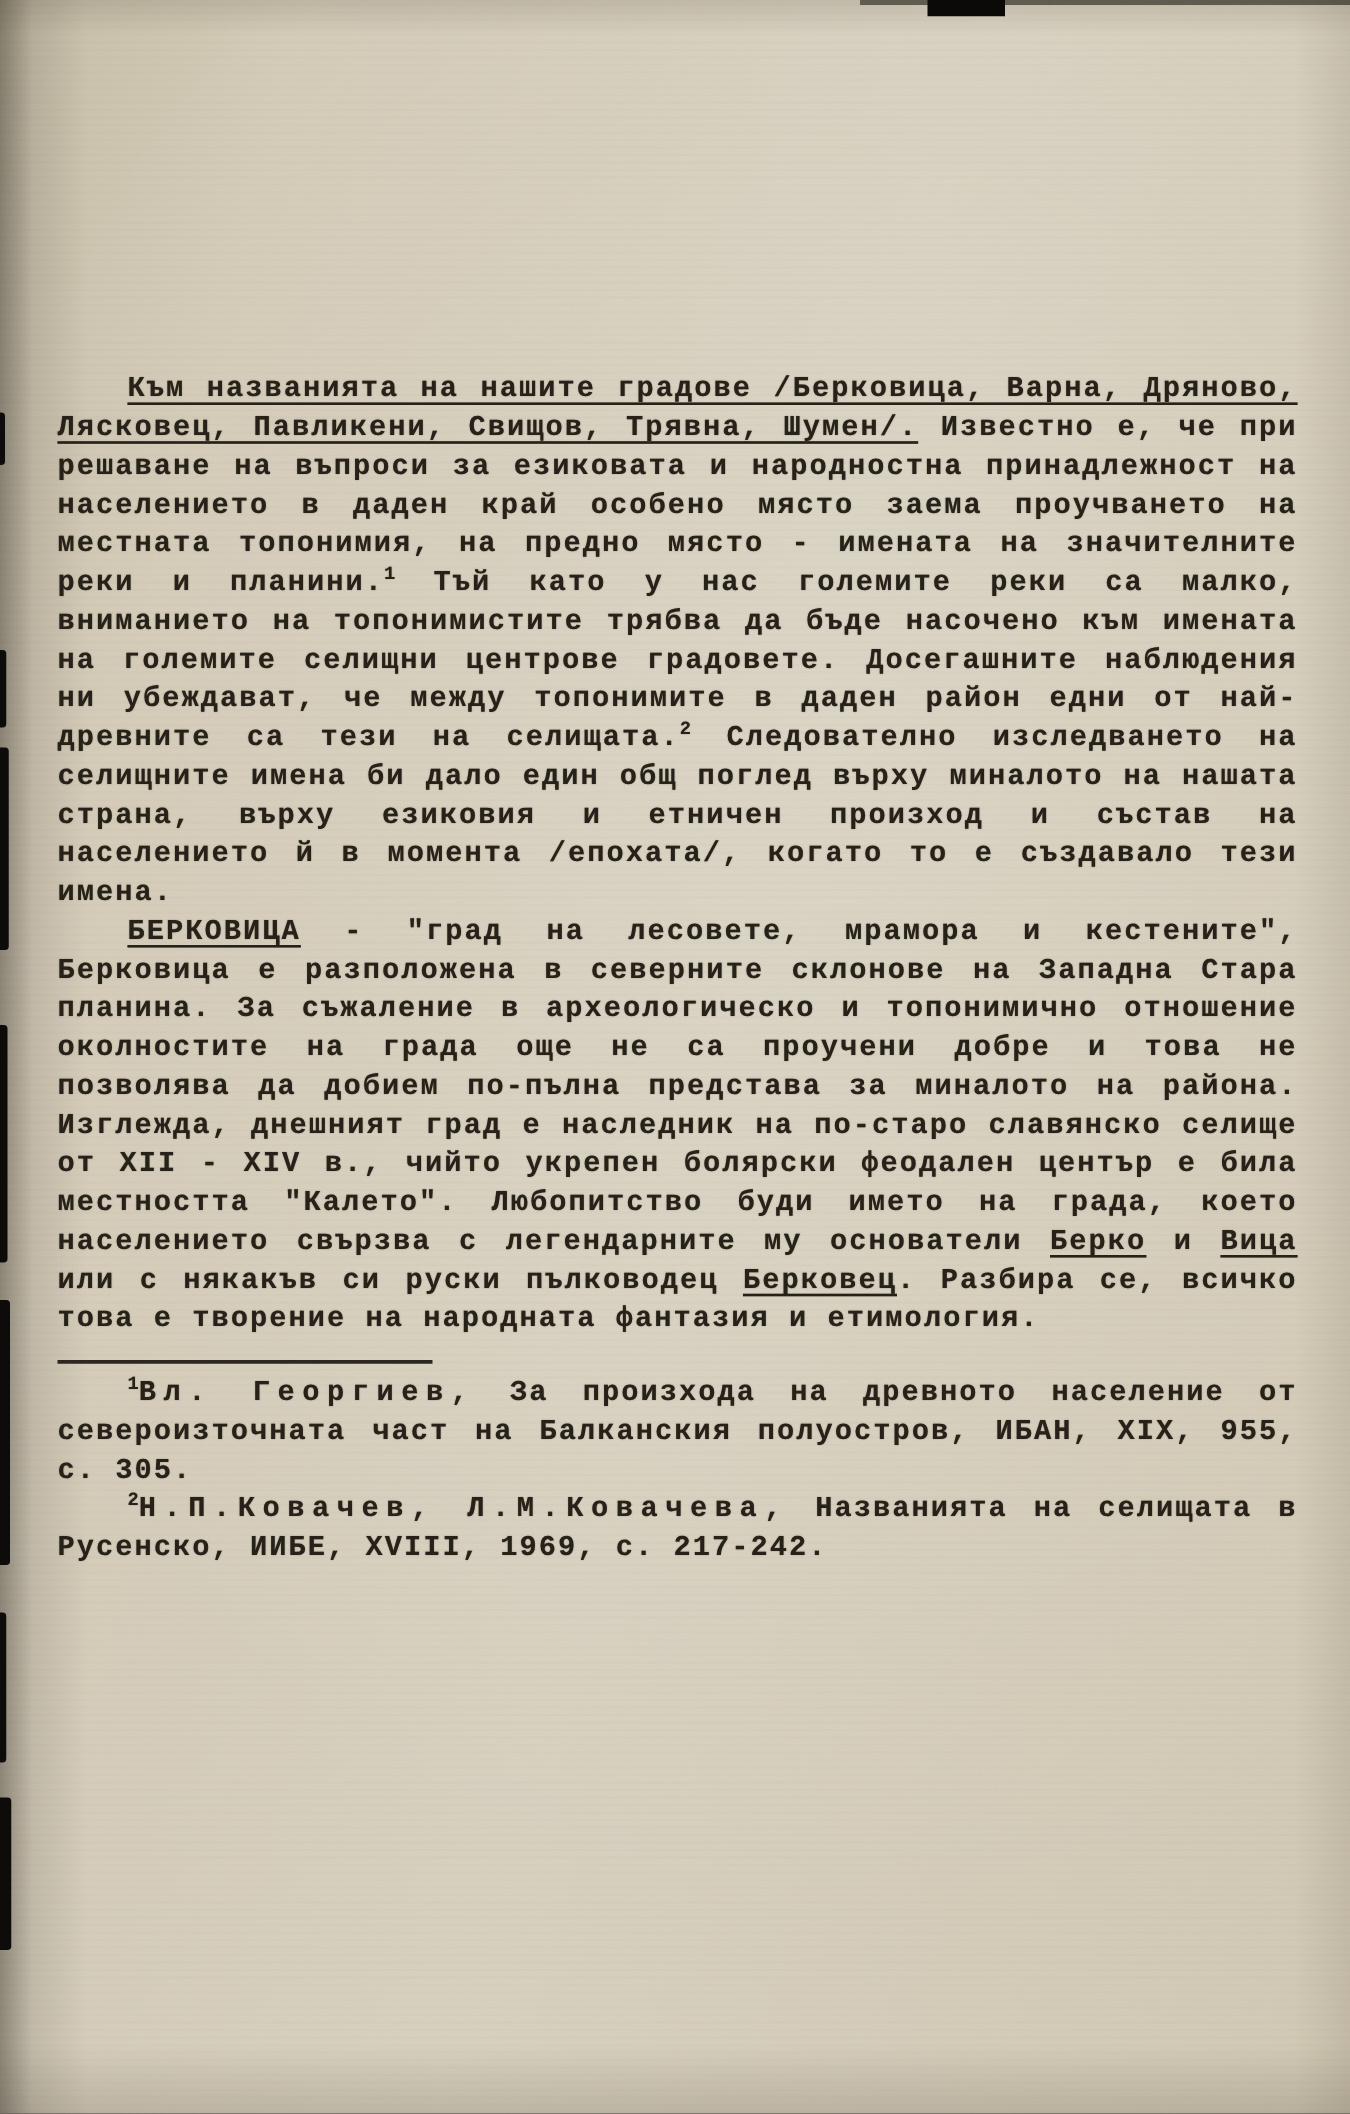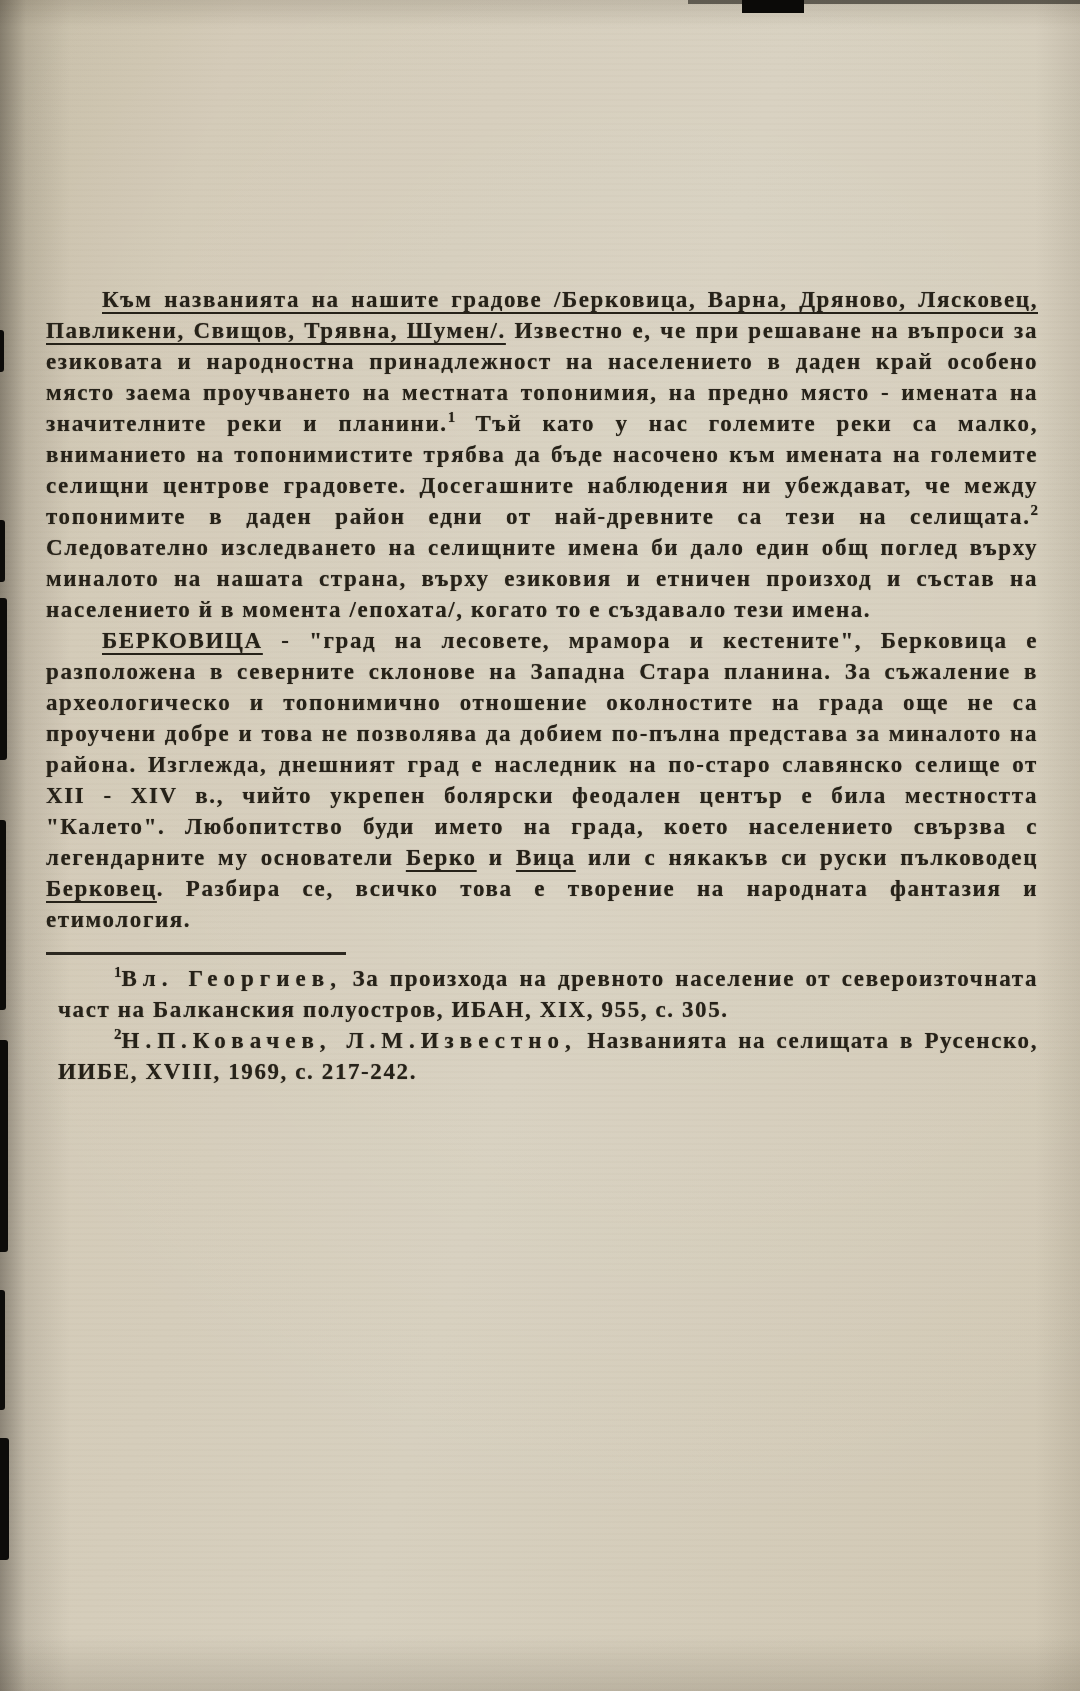--- a/index.html
+++ b/index.html
@@ -43,22 +43,22 @@
     background: rgba(15,12,8,0.55);
   }
   .corner-mark {
     position: absolute; top: 0; left: 742px; width: 62px; height: 13px;
     background: #0b0a08;
   }
 
   
   .text {
     position: absolute;
-    left: 46px; top: 284px; width: 992px;
-    font-family: Liberation Serif, serif;
+    left: 46px; top: 296px; width: 992px;
+    font-family: Liberation Mono, monospace;
     font-size: 23px;
     font-weight: 700;
     line-height: 31px;
     letter-spacing: 1.6px;
     color: #262219;
     text-align: justify;
     text-shadow: 0 0 1px rgba(45,35,22,0.55);
   }
   .text p { margin: 0; text-indent: 56px; }
 
@@ -72,21 +72,21 @@
     font-size: 15px;
     line-height: 0;
     letter-spacing: 0;
   }
   .fn-rule {
     border: none;
     border-top: 3px solid #2c2820;
     width: 300px;
     margin: 17px 0 8px 0;
   }
-  .footnotes p { text-indent: 56px; margin-left: 12px; }
+  .footnotes p { text-indent: 56px; }
   .spaced { letter-spacing: 6px; }
 </style>
 </head>
 <body>
 
 <div class="scan">
 
   <div class="edge-mark em1"></div>
   <div class="edge-mark em2"></div>
   <div class="edge-mark em3"></div>
@@ -102,17 +102,17 @@
 
     <p><span class="u">Към названията на нашите градове /Берковица, Варна, Дряново, Лясковец, Павликени, Свищов, Трявна, Шумен/.</span><span> Известно е, че при решаване на въпроси за езиковата и народностна принадлежност на населението в даден край особено място заема проучването на местната топонимия, на предно място - имената на значителните реки и планини.</span><span class="sup">1</span><span> Тъй като у нас големите реки са малко, вниманието на топонимистите трябва да бъде насочено към имената на големите селищни центрове градовете. Досегашните наблюдения ни убеждават, че между топонимите в даден район едни от най-древните са тези на селищата.</span><span class="sup">2</span><span> Следователно изследването на селищните имена би дало един общ поглед върху миналото на нашата страна, върху езиковия и етничен произход и състав на населението й в момента /епохата/, когато то е създавало тези имена.</span></p>
 
 
     <p><span class="u">БЕРКОВИЦА</span><span> - "град на лесовете, мрамора и кестените", Берковица е разположена в северните склонове на Западна Стара планина. За съжаление в археологическо и топонимично отношение околностите на града още не са проучени добре и това не позволява да добием по-пълна представа за миналото на района. Изглежда, днешният град е наследник на по-старо славянско селище от XII - XIV в., чийто укрепен болярски феодален център е била местността "Калето". Любопитство буди името на града, което населението свързва с легендарните му основатели </span><span class="u">Берко</span><span> и </span><span class="u">Вица</span><span> или с някакъв си руски пълководец </span><span class="u">Берковец</span><span>. Разбира се, всичко това е творение на народната фантазия и етимология.</span></p>
 
     <hr class="fn-rule">
 
     <div class="footnotes">
       <p><span class="sup">1</span><span class="spaced">Вл. Георгиев,</span><span> За произхода на древното население от североизточната част на Балканския полуостров, ИБАН, XIX, 955, с. 305.</span></p>
-      <p><span class="sup">2</span><span class="spaced">Н.П.Ковачев, Л.М.Известно,</span><span> Названията на селищата в Русенско, ИИБЕ, XVIII, 1969, с. 217-242.</span></p>
+      <p><span class="sup">2</span><span class="spaced">Н.П.Ковачев, Л.М.Ковачева,</span><span> Названията на селищата в Русенско, ИИБЕ, XVIII, 1969, с. 217-242.</span></p>
     </div>
 
   </div>
 </div>
 
 </body></html>

